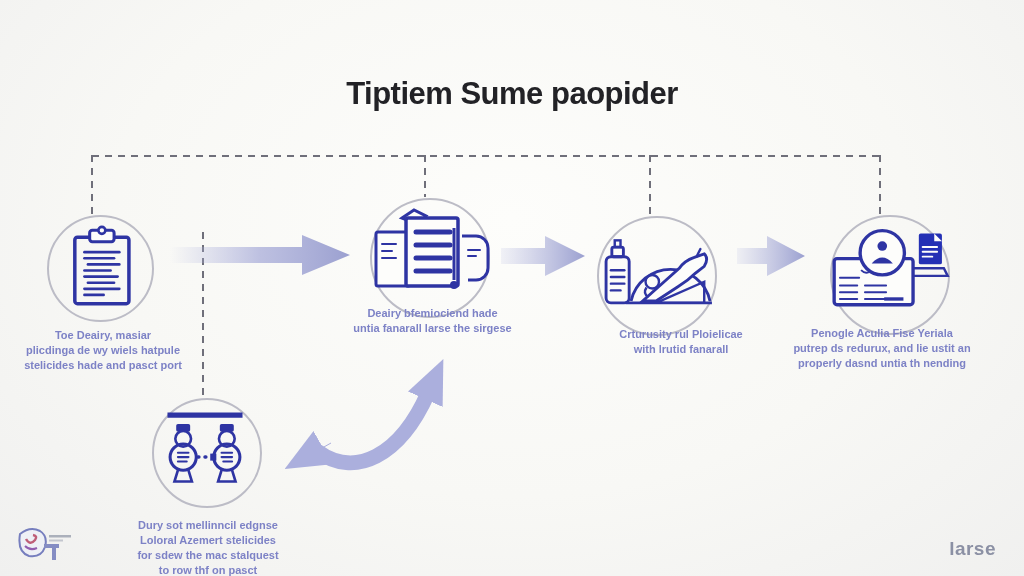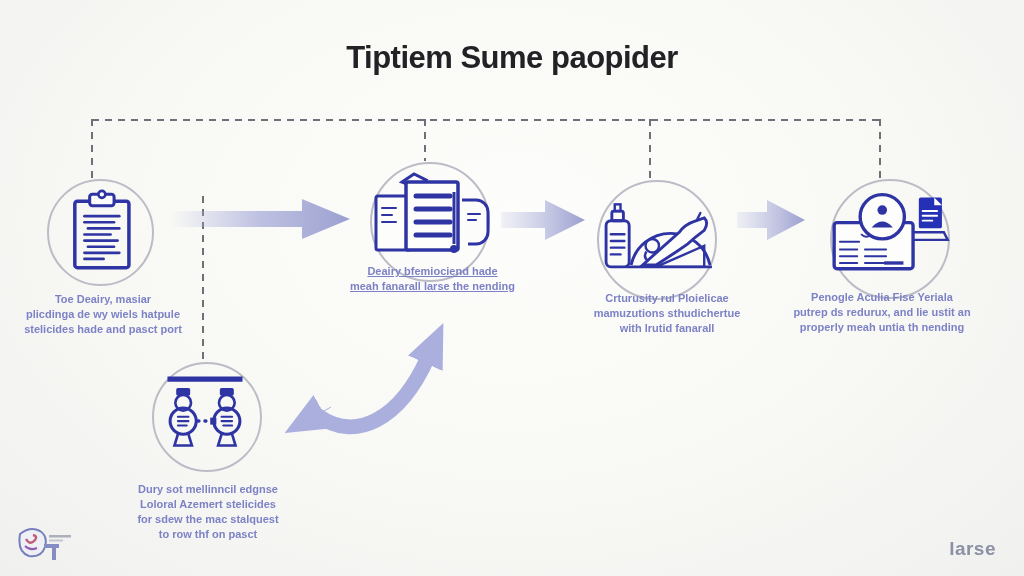--- a/index.html
+++ b/index.html
@@ -1,21 +1,21 @@
 <!DOCTYPE html>
 <html><head>
 <meta charset="utf-8">
 <style>
   html,body{margin:0;padding:0;background:#fff;}
   #stage{
     position:relative;width:1024px;height:576px;overflow:hidden;
     font-family:"Liberation Sans", sans-serif;
     background:radial-gradient(ellipse at 50% 38%, #fdfdfb 0%, #f8f8f5 55%, #f0f0ef 100%);
   }
-  .abs{position:absolute;}
+  .abs{position:absolute;margin-top:36px;}
   #title{
     left:0;top:40px;width:100%;text-align:center;
     font-size:31px;font-weight:700;color:#222226;letter-spacing:-0.5px;
   }
   .hdash{height:2px;background:repeating-linear-gradient(to right,#6f6f7a 0 7px,transparent 7px 13px);}
   .vdash{width:2px;background:repeating-linear-gradient(to bottom,#6f6f7a 0 7px,transparent 7px 13px);}
   .node-circle{
     border:2px solid #bcbcc6;border-radius:50%;background:transparent;
   }
   .caption{
@@ -132,23 +132,23 @@
       </g>
       <path d="M96 30 h14 a12 12 0 0 1 12 12 v20 a12 12 0 0 1 -12 12 h-8" stroke-width="3" fill="none"></path>
       <line x1="88" y1="22" x2="88" y2="74" stroke-width="3"></line>
       <circle cx="88" cy="79" r="4" fill="#2e34a3" stroke="none"></circle>
       <g stroke-width="2" stroke-linecap="round">
         <line x1="102" y1="44" x2="114" y2="44"></line>
         <line x1="102" y1="50" x2="110" y2="50"></line>
       </g>
     </svg>
   </div>
-  <div class="abs caption" style="left:325px;top:264px;width:215px;text-decoration:underline;">
+  <div class="abs caption" style="left:325px;top:270px;width:215px;">
     <span>Deairy bfemiociend hade</span>
-    <span>meah fanarall larse the nending</span>
+    <span>untia fanarall larse the sirgese</span>
   </div>
 
   <div class="abs node-circle" style="left:597px;top:180px;width:116px;height:116px;"></div>
   <div class="abs" style="left:596px;top:188px;">
     <svg width="126" height="102" viewBox="0 0 130 106" fill="none" stroke="#2e34a3">
       <rect x="10" y="34" width="24" height="48" rx="5" stroke-width="3"></rect>
       <rect x="16" y="24" width="12" height="10" rx="2" stroke-width="3"></rect>
       <rect x="19" y="17" width="6" height="7" stroke-width="2.5"></rect>
       <g stroke-width="2.5" stroke-linecap="round">
         <line x1="15" y1="48" x2="29" y2="48"></line>
@@ -158,23 +158,22 @@
       </g>
       <path d="M36 80 A 42 42 0 0 1 118 80" stroke-width="3"></path>
       <path d="M48 80 L86 46 Q92 38 101 35 L112 31 Q117 36 112 44 L103 51 Q95 59 85 65 L62 80 Z" stroke-width="3" fill="#fdfdfb"></path>
       <path d="M104 34 L108 26" stroke-width="2.5" stroke-linecap="round"></path>
       <circle cx="58" cy="60" r="7" stroke-width="2.5"></circle>
       <path d="M52 66 Q48 72 54 76" stroke-width="2.5"></path>
       <line x1="30" y1="82" x2="120" y2="82" stroke-width="3"></line>
       <path d="M62 82 L112 60 L112 82 Z" stroke-width="2.5"></path>
     </svg>
   </div>
-  <div class="abs caption" style="left:572px;top:291px;width:190px;">
+  <div class="abs caption" style="left:586px;top:291px;width:190px;">
     <span>Crturusity rul Ploielicae</span>
-    <span>mamuzutions sthudichertue</span>
     <span>with lrutid fanarall</span>
   </div>
 
   <div class="abs node-circle" style="left:830px;top:179px;width:116px;height:116px;"></div>
   <div class="abs" style="left:826px;top:186px;">
     <svg width="126" height="102" viewBox="0 0 130 106" fill="none" stroke="#2e34a3">
       <rect x="96" y="12" width="24" height="32" rx="2" fill="#2430b5" stroke="none"></rect>
       <path d="M112 12 L120 20 L112 20 Z" fill="#fdfdfb" stroke="none"></path>
       <g stroke="#fdfdfb" stroke-width="2" stroke-linecap="round">
         <line x1="100" y1="26" x2="115" y2="26"></line>
@@ -195,21 +194,21 @@
       <line x1="60" y1="80" x2="80" y2="80" stroke-width="3.5"></line>
       <circle cx="58" cy="32" r="23" stroke-width="3.5" fill="#fdfdfb"></circle>
       <circle cx="58" cy="25" r="5" fill="#2e34a3" stroke="none"></circle>
       <path d="M47 43 Q58 31 69 43 Z" fill="#2e34a3" stroke="none"></path>
       <path d="M36 50 q4 4 8 2" stroke-width="2"></path>
     </svg>
   </div>
   <div class="abs caption" style="left:772px;top:290px;width:220px;">
     <span>Penogle Aculia Fise Yeriala</span>
     <span>putrep ds redurux, and lie ustit an</span>
-    <span>properly meah untia th nending</span>
+    <span>properly dasnd untia th nending</span>
   </div>
 
   <div class="abs node-circle" style="left:152px;top:362px;width:106px;height:106px;"></div>
   <div class="abs" style="left:157px;top:367px;">
     <svg width="96" height="96" viewBox="0 0 110 110" fill="none" stroke="#2e34a3">
       <line x1="12" y1="14" x2="98" y2="14" stroke-width="6"></line>
 
       <rect x="22" y="24" width="16" height="9" rx="2" fill="#2e34a3" stroke="none"></rect>
       <circle cx="30" cy="41" r="9" stroke-width="3"></circle>
       <circle cx="30" cy="62" r="15" stroke-width="3.5"></circle>

